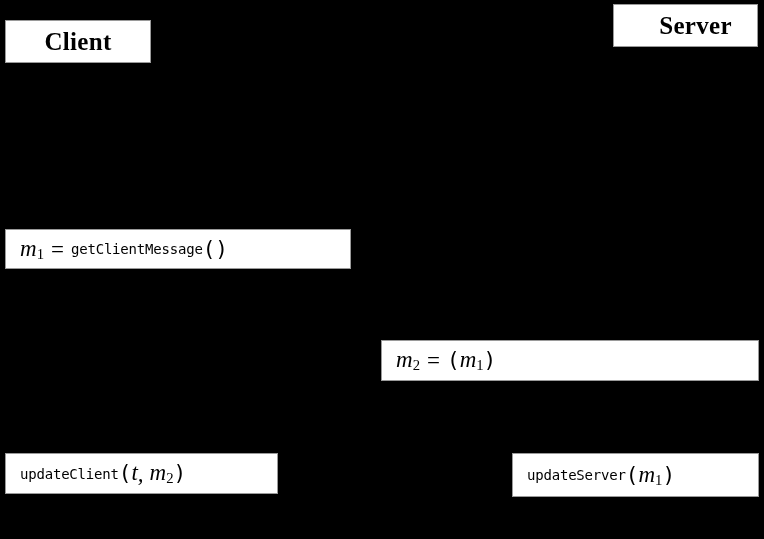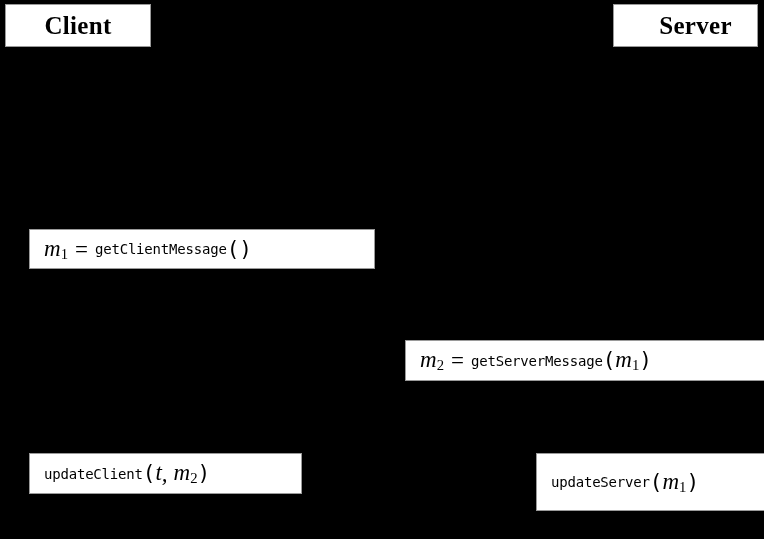--- a/index.html
+++ b/index.html
@@ -31,35 +31,34 @@
   }
 
   
   .participant {
     justify-content: center;
     font-family: "Liberation Serif", "DejaVu Serif", serif;
     font-weight: bold;
     font-size: 25px;
     letter-spacing: 0.3px;
   }
-  #participant-client { left: 5px;   top: 4px; width: 146px; height: 43px; }
+  #participant-client { left: 5px;   top: 20px; width: 146px; height: 43px; }
   #participant-server { left: 613px; top: 4px; width: 145px; height: 43px; padding-left: 20px; }
 
   
   .message {
     justify-content: flex-start;
     padding-left: 14px;
     padding-right: 14px;
     font-size: 23px;
-    margin-left: 24px;
   }
   #msg-get-client-message { left: 5px;   top: 229px; width: 346px; height: 40px; }
   #msg-get-server-message { left: 381px; top: 340px; width: 378px; height: 41px; }
   #msg-update-client      { left: 5px;   top: 453px; width: 273px; height: 41px; text-align: right; }
-  #msg-update-server      { left: 512px; top: 453px; width: 247px; height: 58px; }
+  #msg-update-server      { left: 512px; top: 453px; width: 247px; height: 44px; }
 
   
   .code {
     font-family: "DejaVu Sans Mono", "Liberation Mono", monospace;
     font-size: 14px;
     letter-spacing: -0.2px;
   }
   .var {
     font-family: "Liberation Serif", "DejaVu Serif", serif;
     font-style: italic;
@@ -105,21 +104,20 @@
     <span class="var"><span>m</span><sub>1</sub></span>
       <span class="eq">=</span>
       <span class="code">getClientMessage</span>
       <span class="paren">(</span>
       <span class="paren">)</span>
   </div>
 
   <div class="node message" id="msg-get-server-message">
     <span class="var"><span>m</span><sub>2</sub></span>
       <span class="eq">=</span>
-      <span class="code">getServerMessage</span>
       <span class="paren">(</span>
       <span class="var"><span>m</span><sub>1</sub></span>
       <span class="paren">)</span>
   </div>
 
   <div class="node message" id="msg-update-client">
     <span class="code">updateClient</span>
       <span class="paren">(</span>
       <span class="var"><span>t</span><sub></sub></span>
       <span class="comma">,</span>

